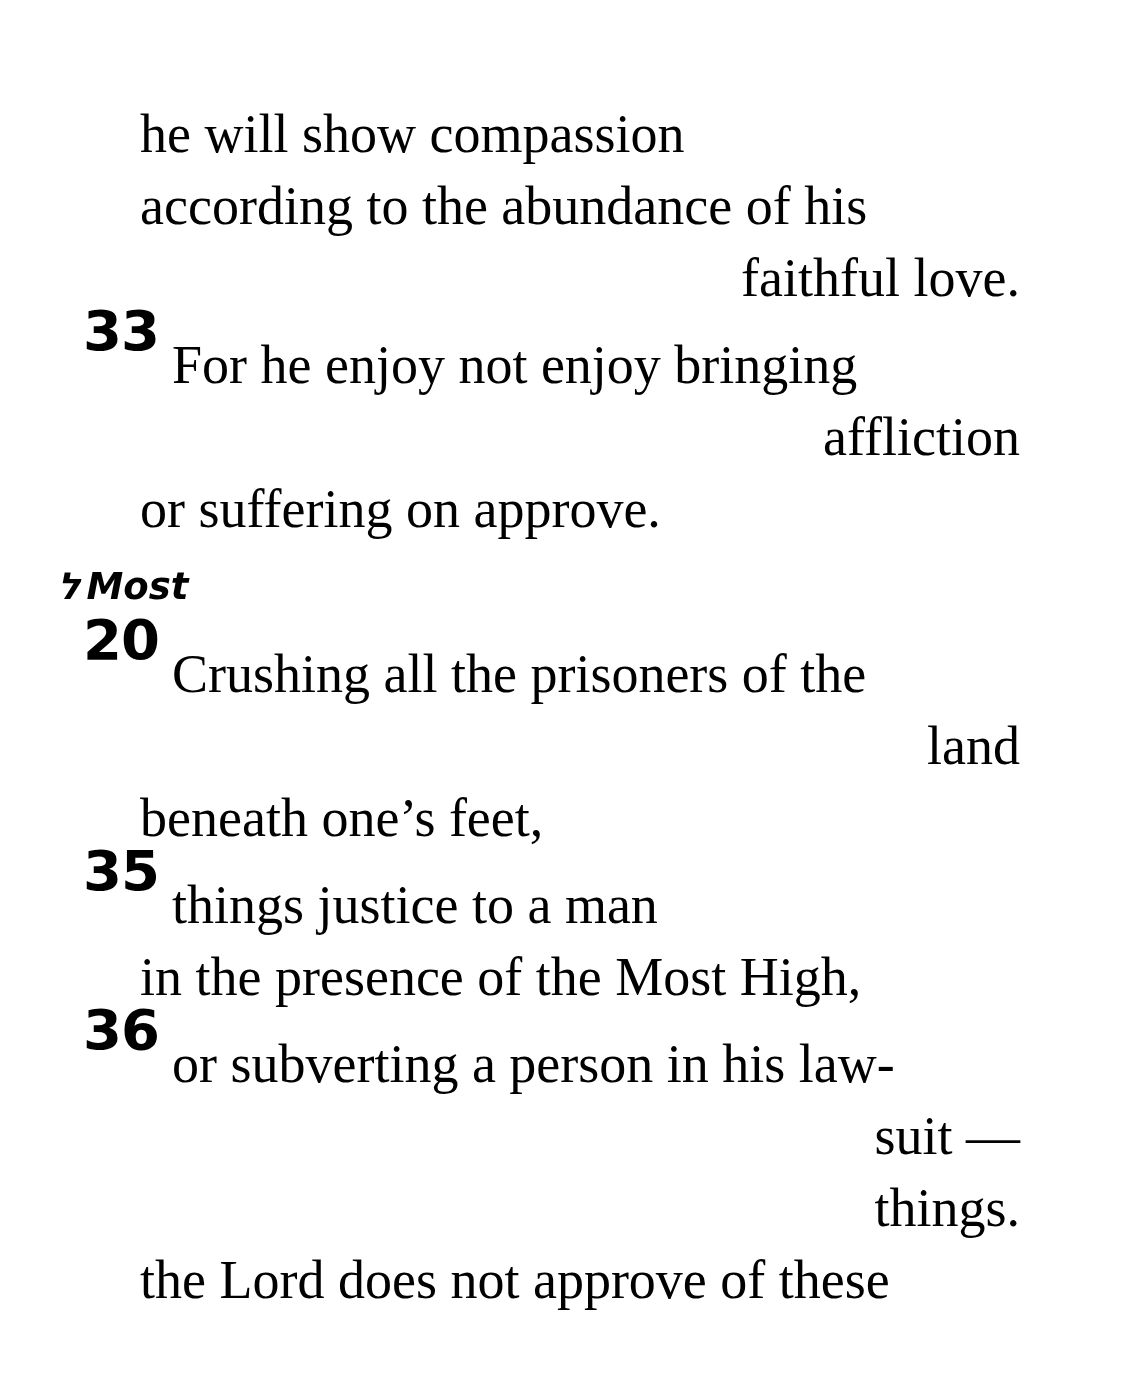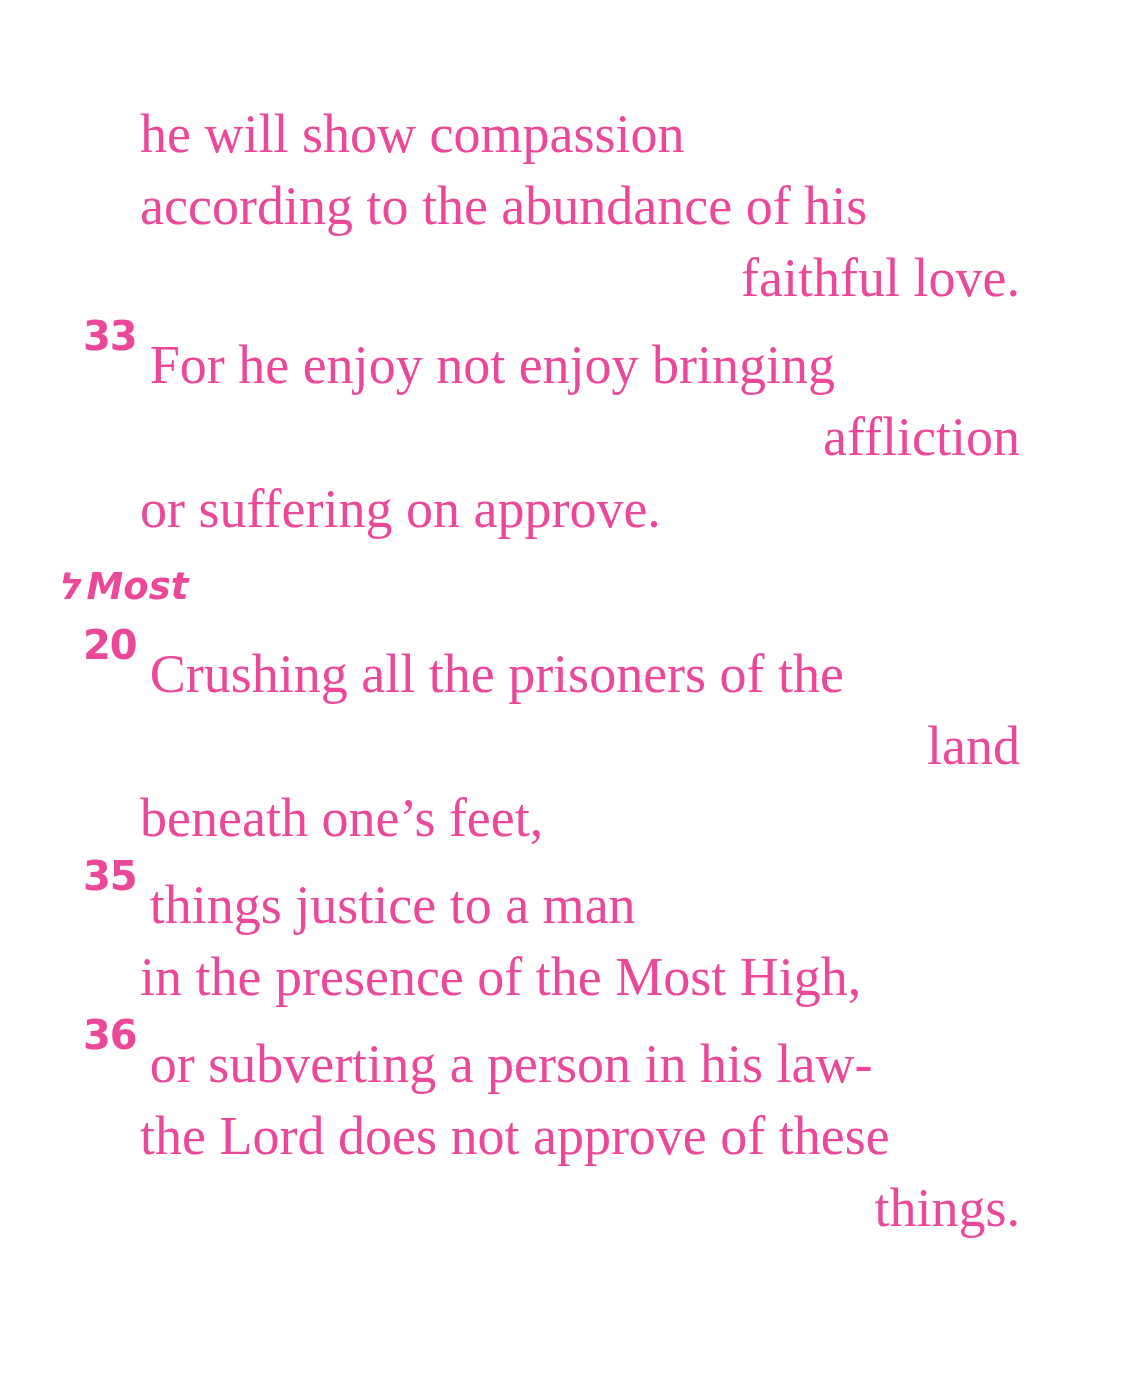--- a/index.html
+++ b/index.html
@@ -10,31 +10,31 @@
     overflow: hidden;
   }
   .passage {
     box-sizing: border-box;
     width: 1050px;
     height: 1377px;
     padding: 98px 30px 60px 98px;
     font-family: "Liberation Serif", serif;
     font-size: 54px;
     line-height: 72px;
-    color: #ec4899;
+    color: #000000;
     white-space: nowrap;
   }
   .line { white-space: nowrap; }
   .line.indent { padding-left: 42px; }
   .line.flush { padding-left: 0; text-align: right; }
   .line.verse { text-indent: -15px; margin-top: 15px; }
   .vnum {
     font-family: "DejaVu Sans", sans-serif;
     font-weight: bold;
-    font-size: 40px;
+    font-size: 56px;
     line-height: 0;
     vertical-align: 33px;
     margin-right: 13px;
     letter-spacing: -1px;
   }
   .acrostic-heading {
     font-family: "DejaVu Sans", sans-serif;
     font-weight: bold;
     font-style: italic;
     font-size: 37px;
@@ -93,22 +93,25 @@
   </div>
 
   <div class="line indent">
     <span>in the presence of the Most High,</span>
   </div>
 
   <div class="line verse">
     <span class="vnum">36</span><span>or subverting a person in his law-</span>
   </div>
 
-
-  <div class="line indent">
-    <span>the Lord does not approve of these</span>
+  <div class="line flush">
+    <span>suit —</span>
   </div>
 
   <div class="line flush">
     <span>things.</span>
   </div>
 
+  <div class="line indent">
+    <span>the Lord does not approve of these</span>
+  </div>
+
 </div>
 
 </body></html>

